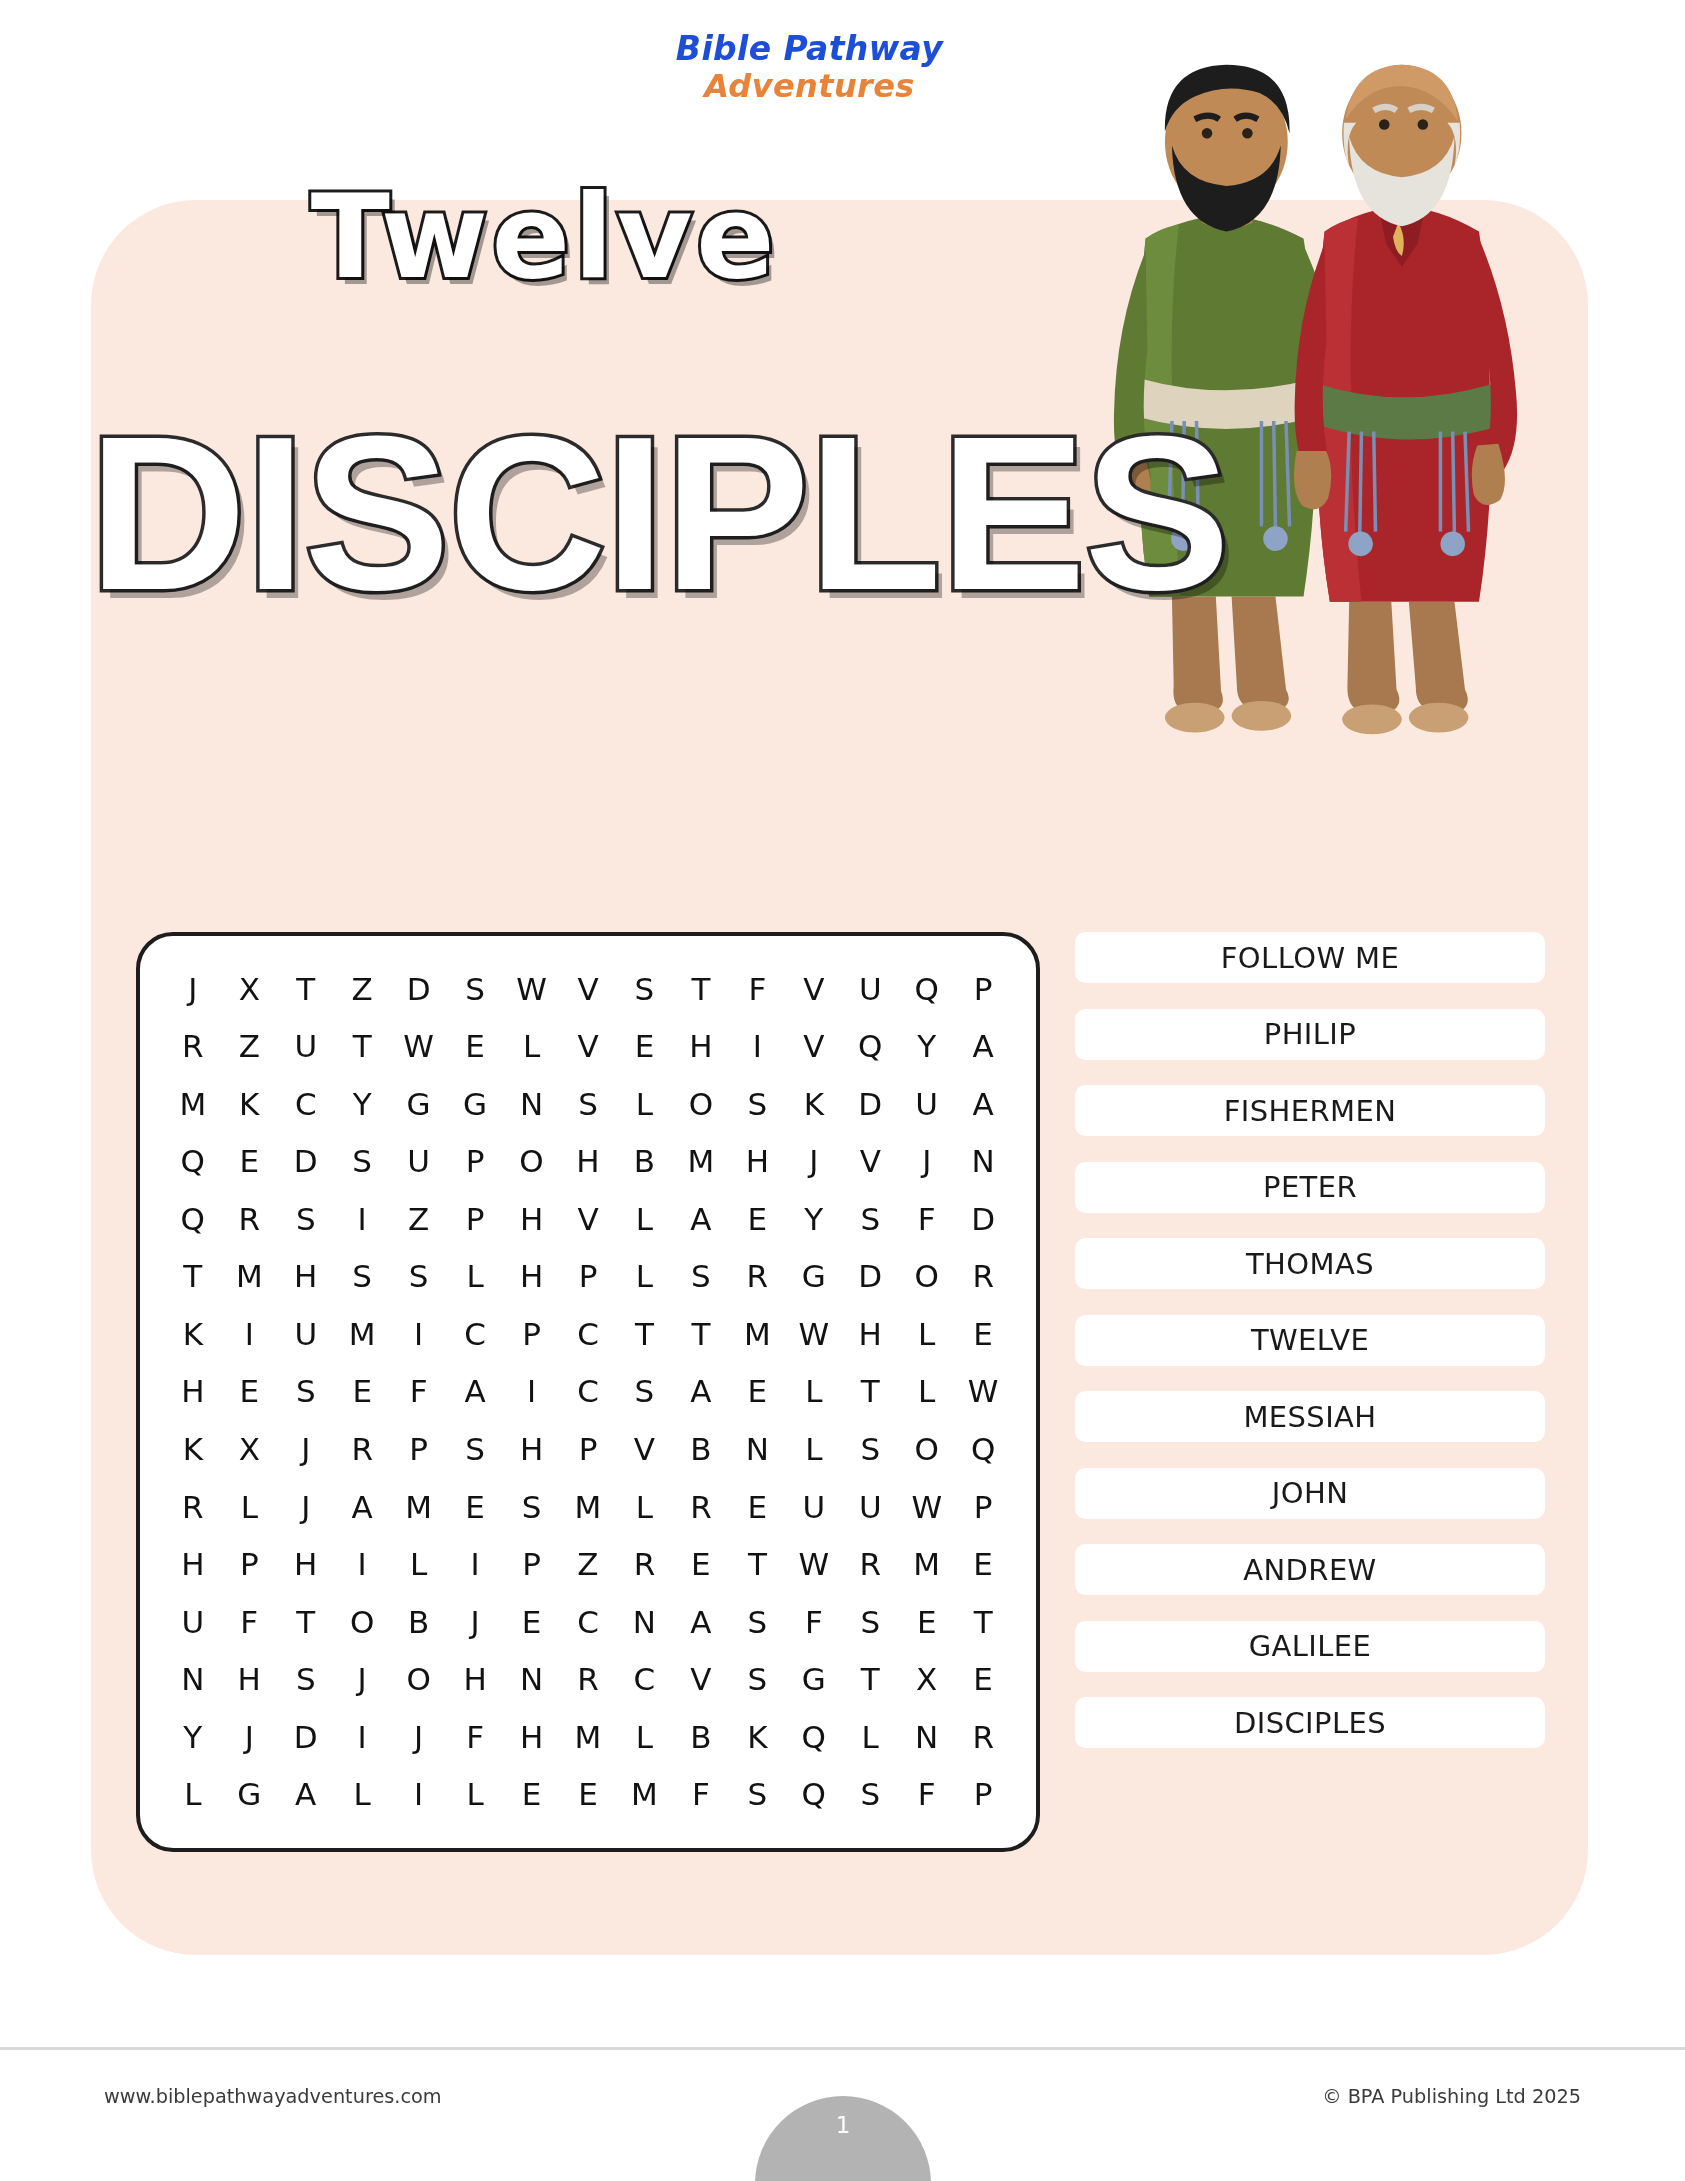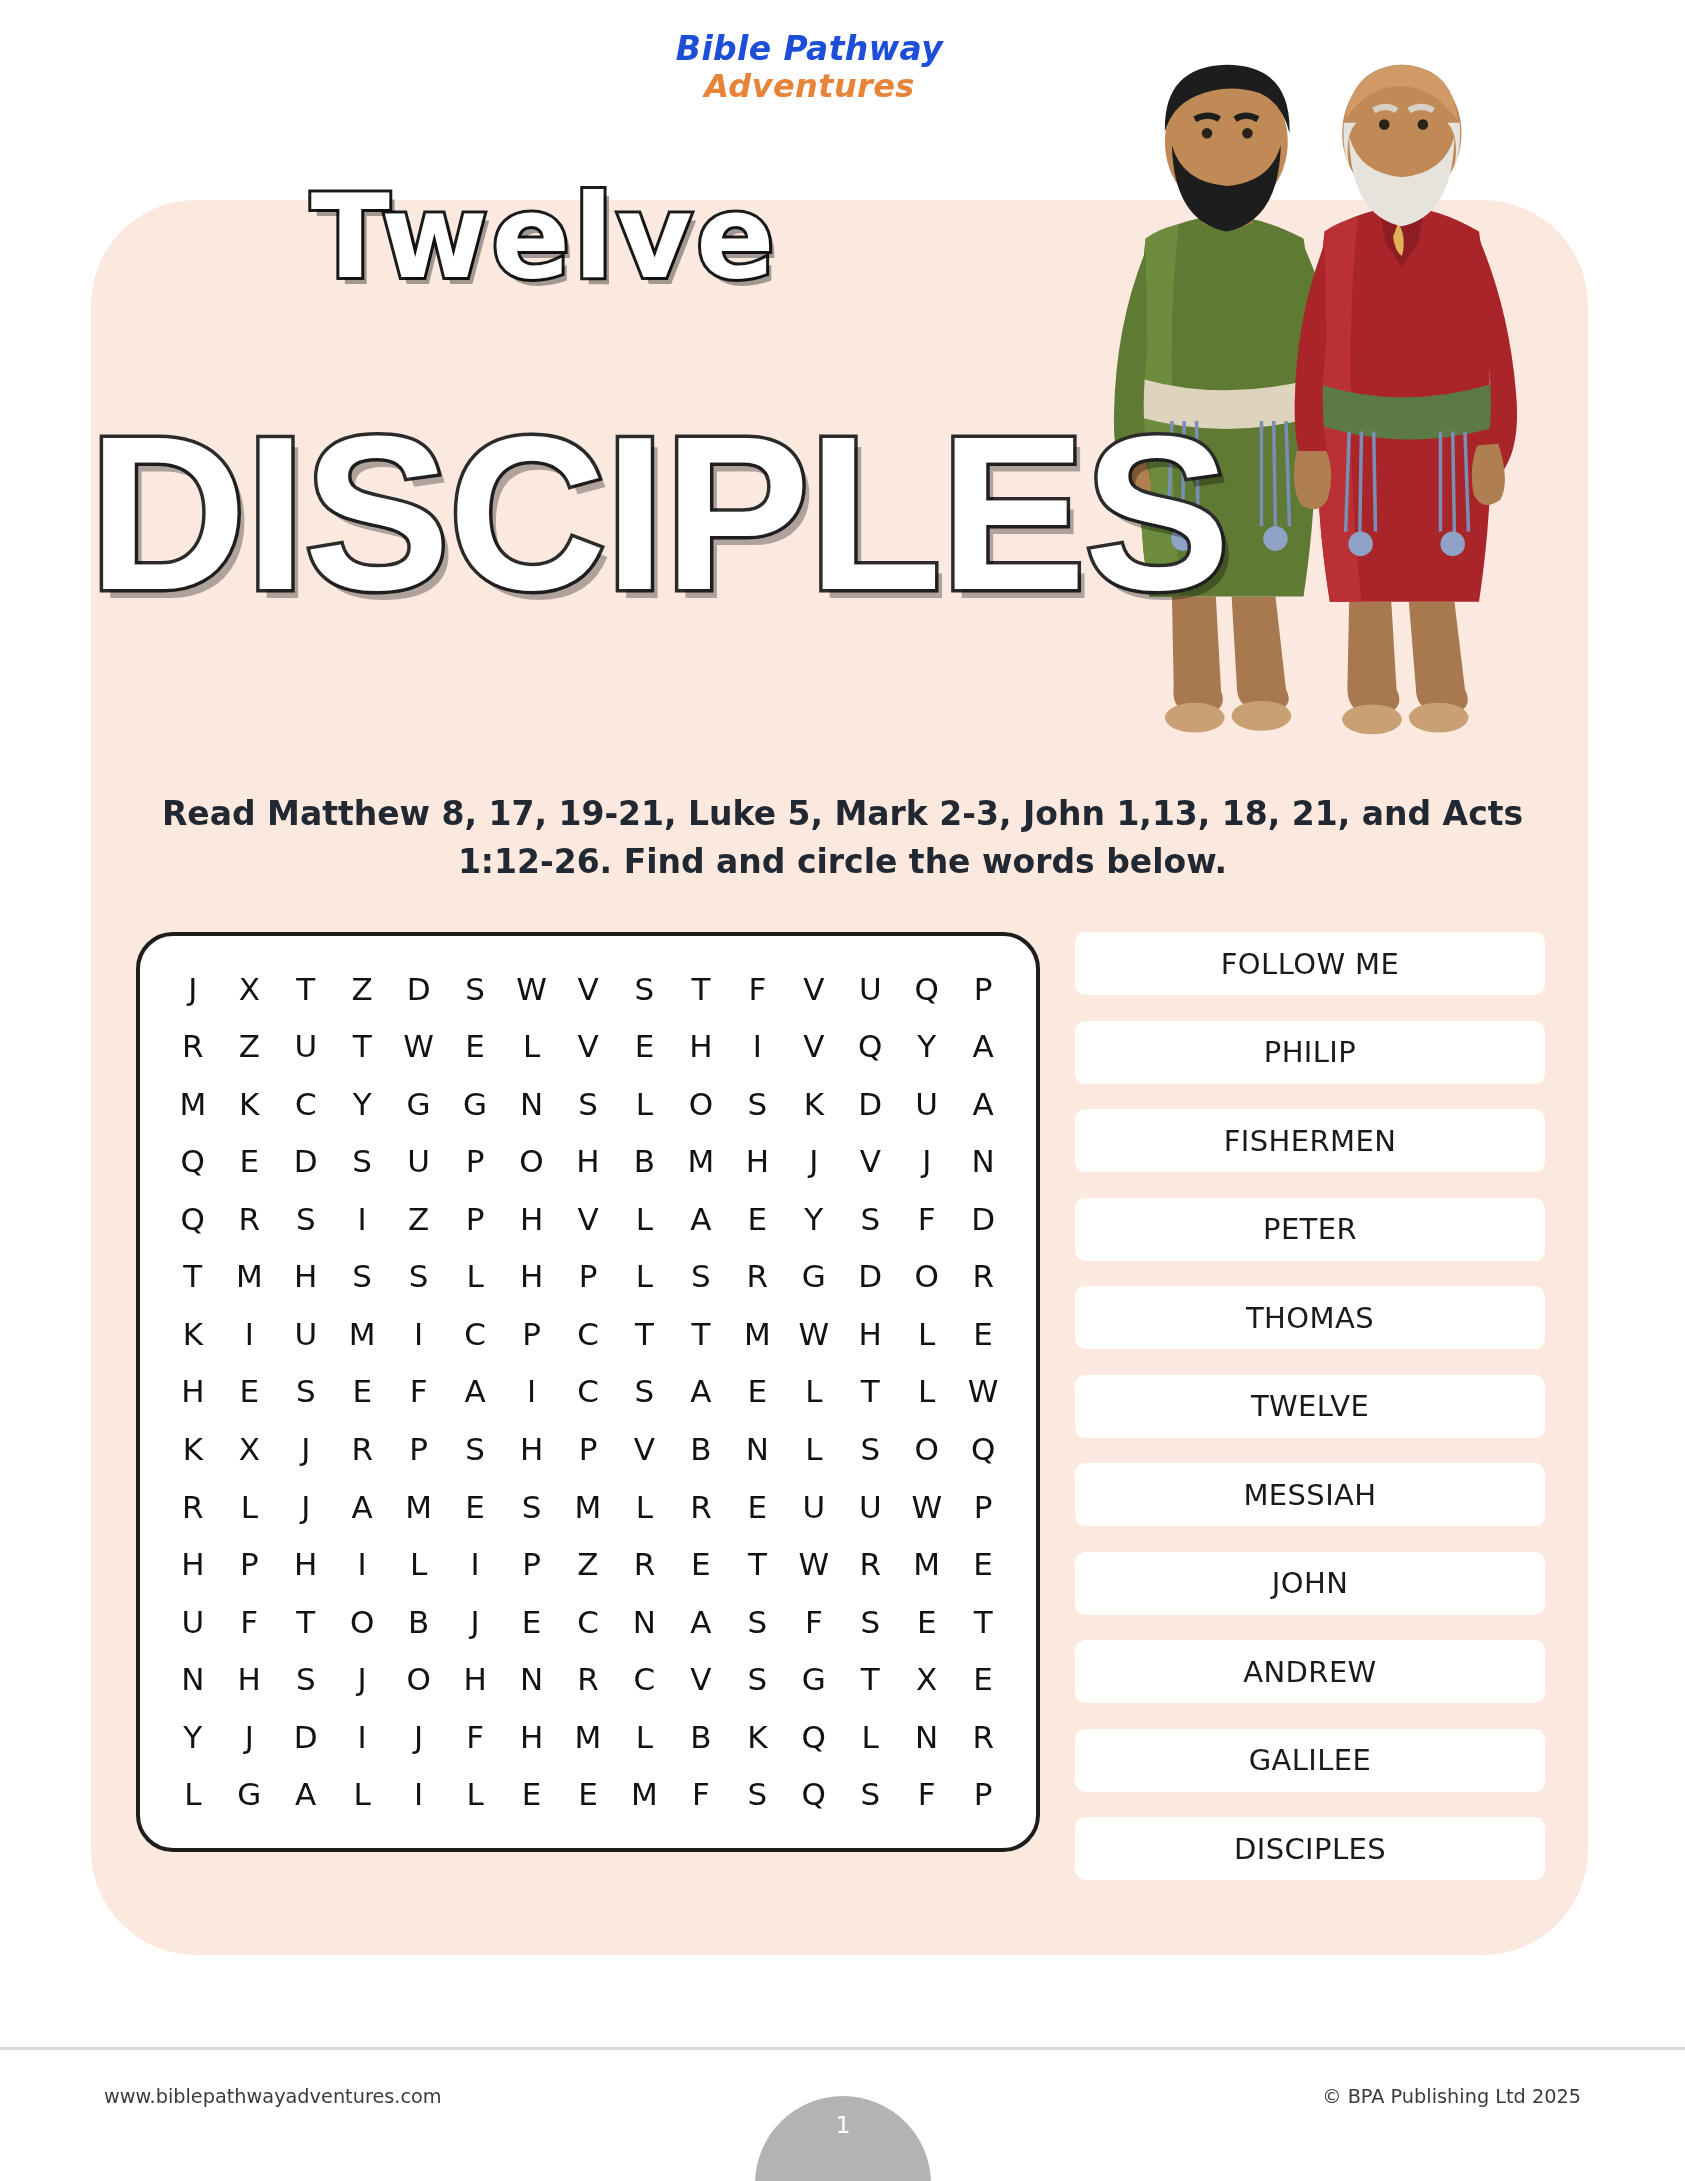--- a/index.html
+++ b/index.html
@@ -149,21 +149,21 @@
   }
 
   
   .word-list {
     position: absolute;
     left: 1075px;
     top: 932px;
     width: 470px;
   }
   .word-item {
-    height: 63px;
+    height: 51px;
     margin-bottom: 25.5px;
     background: #ffffff;
     border-radius: 10.5px;
     display: flex;
     align-items: center;
     justify-content: center;
     font-family: "DejaVu Sans", sans-serif;
     font-size: 29px;
     color: #1a1a1a;
     letter-spacing: 0.4px;
@@ -310,21 +310,20 @@
         <path d="M420 86 Q434 78 448 86" stroke="#d6d0c6" stroke-width="7" fill="none"></path>
         <circle cx="392" cy="102" r="6" fill="#2a2118"></circle>
         <circle cx="436" cy="102" r="6" fill="#2a2118"></circle>
       </g>
     </svg>
   </div>
 
   <div class="title-twelve">Twelve</div>
   <div class="title-disciples">DISCIPLES</div>
 
-  <div class="instructions">Read Matthew 8, 17, 19-21, Luke 5, Mark 2-3, John 1,13, 18, 21, and Acts 1:12-26. Find and circle the words below.</div>
 
   <div class="grid-box">
     <div class="grid" id="grid">
         <div class="cell">J</div>
         <div class="cell">X</div>
         <div class="cell">T</div>
         <div class="cell">Z</div>
         <div class="cell">D</div>
         <div class="cell">S</div>
         <div class="cell">W</div>

